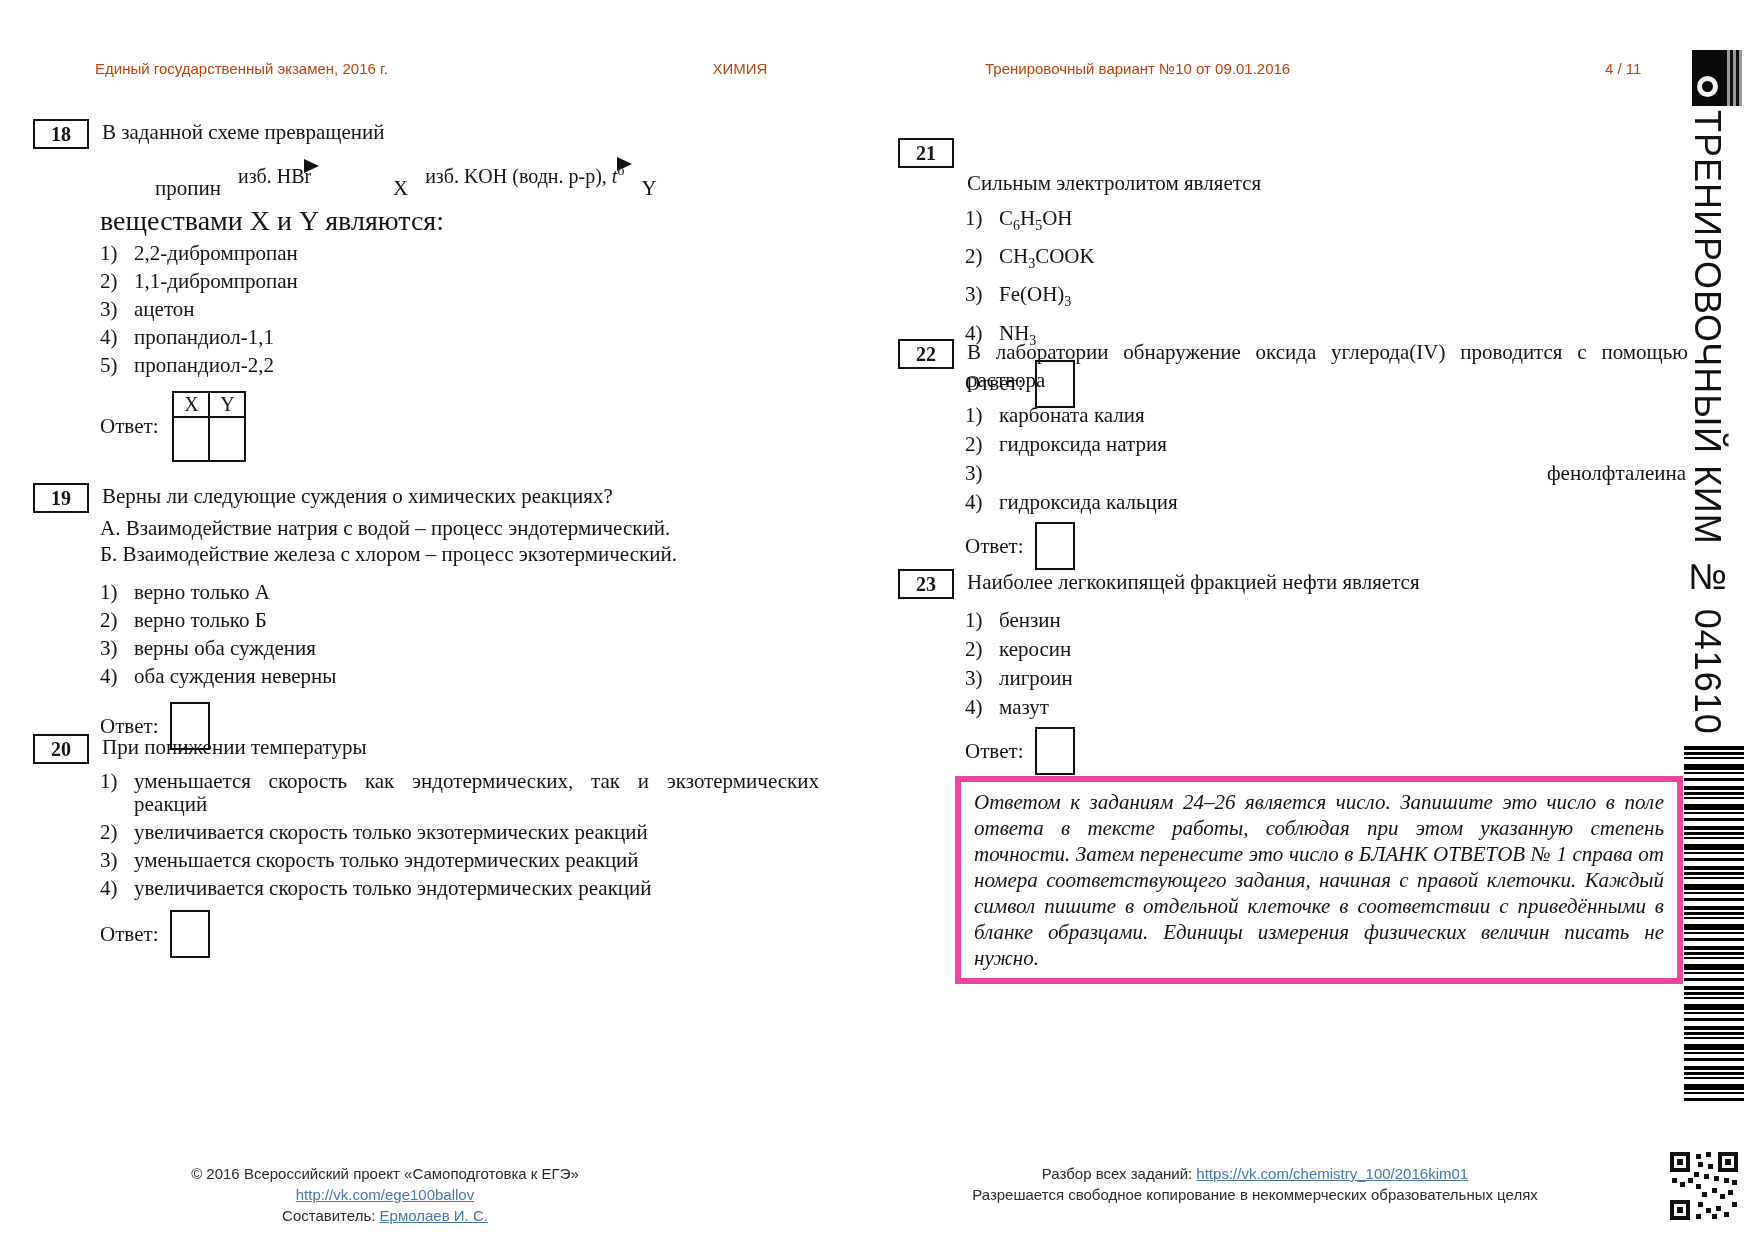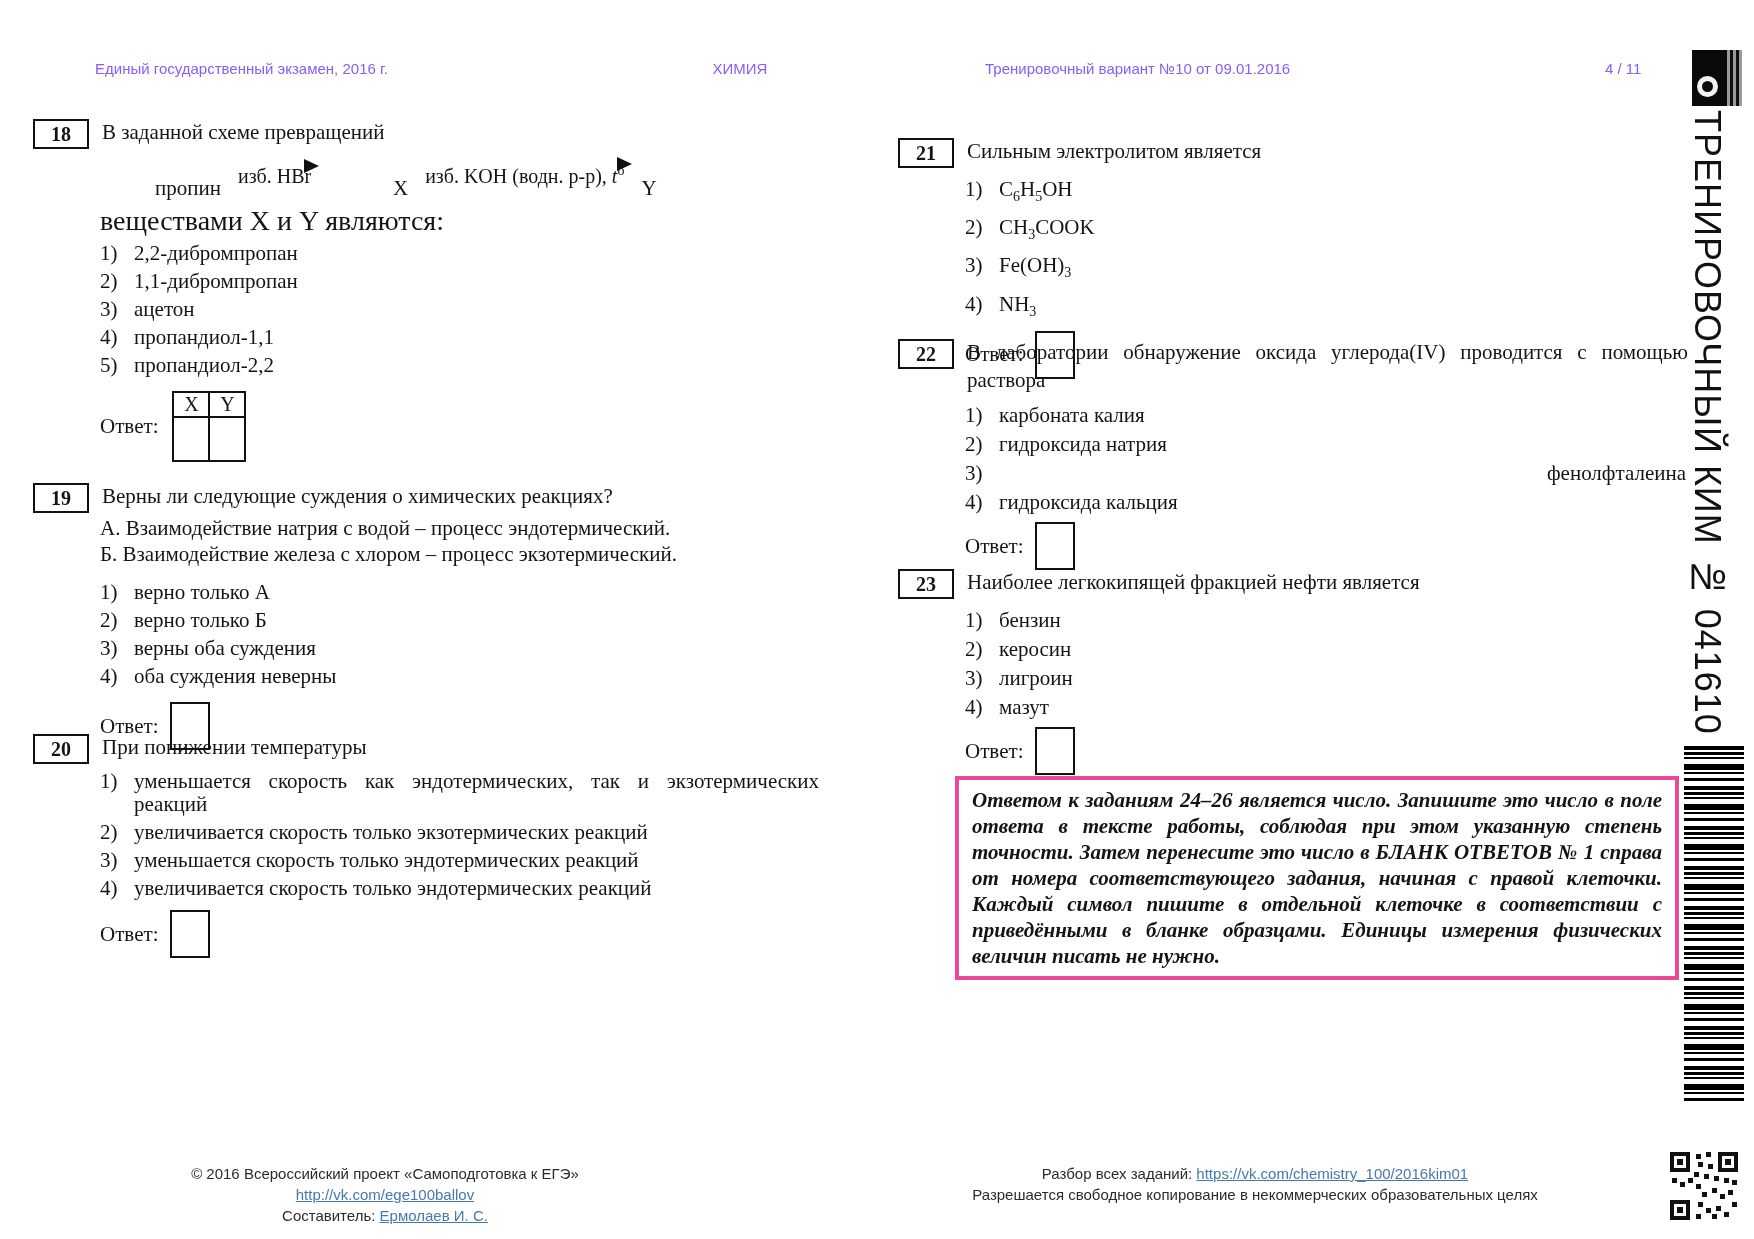--- a/index.html
+++ b/index.html
@@ -2,21 +2,21 @@
 <html><head>
 <meta charset="utf-8">
 <style>
   html,body{margin:0;padding:0;background:#e8e8e8;}
   .page{
     position:relative; width:1754px; height:1239px; background:#ffffff;
     font-family:"Liberation Serif", serif; color:#141414; overflow:hidden;
     outline:1px solid #c8c8c8; margin:0 auto;
   }
   
-  .hdr{position:absolute; top:60px; font-family:"Liberation Sans", sans-serif; font-size:15px; color:#8b5cf6; white-space:nowrap;}
+  .hdr{position:absolute; top:60px; font-family:"Liberation Sans", sans-serif; font-size:15px; color:#c2410c; white-space:nowrap;}
   .hdr-left{left:95px;}
   .hdr-center{left:655px; width:170px; text-align:center;}
   .hdr-right{left:985px;}
   .hdr-page{left:1605px;}
   .logo{position:absolute; left:1692px; top:50px; width:50px; height:56px; background:#0a0a0a;}
   .logo-circle{position:absolute; left:5px; bottom:9px; width:21px; height:21px; border:5px solid #f2f2f2; border-radius:50%; box-sizing:border-box;}
   .logo-bars{position:absolute; right:0; top:0; width:15px; height:100%;
     background:repeating-linear-gradient(to right,#9a9a9a 0 3px,#111 3px 6px);}
   
   .kim-vertical{
@@ -64,23 +64,23 @@
   }
   
   .ansrow{display:flex; align-items:center; margin-left:67px; margin-top:14px;}
   .anslabel{font-size:21px; margin-right:12px;}
   .ansbox{width:36px; height:44px; border:2px solid #111;}
   .xytable{border-collapse:collapse; margin-left:2px;}
   .xytable th{border:2px solid #111; width:34px; height:22px; font-weight:normal; font-size:20px; padding:0;}
   .xytable td{border:2px solid #111; width:34px; height:42px; padding:0;}
   
   .notebox{
-    margin-left:57px; width:690px; border:4px solid #ec4899;
+    margin-left:57px; width:690px; border:6px solid #ec4899;
     padding:7px 13px; font-size:21px; line-height:26px;
-    font-weight:bold; font-style:italic; text-align:justify;
+    font-weight:normal; font-style:italic; text-align:justify;
   }
   
   .footer{position:absolute; font-family:"Liberation Sans", sans-serif; font-size:15px; color:#2b2b2b; text-align:center; line-height:21px;}
   .footer-left{left:100px; top:1163px; width:570px;}
   .footer-right{left:955px; top:1163px; width:600px;}
   .link{color:#4577b0; text-decoration:underline; cursor:pointer;}
 </style>
 </head>
 <body>
 
@@ -255,21 +255,21 @@
         <span class="ansbox"></span>
       </div>
     </div>
   </div>
 
   <div class="col col-right">
 
     <div class="qblock" style="top:137px;">
       <div class="qhead">
         <div class="qnum">21</div>
-        <div class="qtitle" style="text-align:left;">Сильным электролитом является</div>
+        <div class="qtitle" style="text-align:left;margin-top:32px;">Сильным электролитом является</div>
       </div>
       <div class="opts" style="margin-top:10px;">
         <div class="opt" style="margin-bottom:8px;">
             <span class="optnum">1)</span>
             <span class="opttext" style="text-align:left;"><span>C</span><sub>6</sub><span>H</span><sub>5</sub><span>OH</span></span>
           </div>
         <div class="opt" style="margin-bottom:8px;">
             <span class="optnum">2)</span>
             <span class="opttext" style="text-align:left;"><span>CH</span><sub>3</sub><span>COOK</span></span>
           </div>

